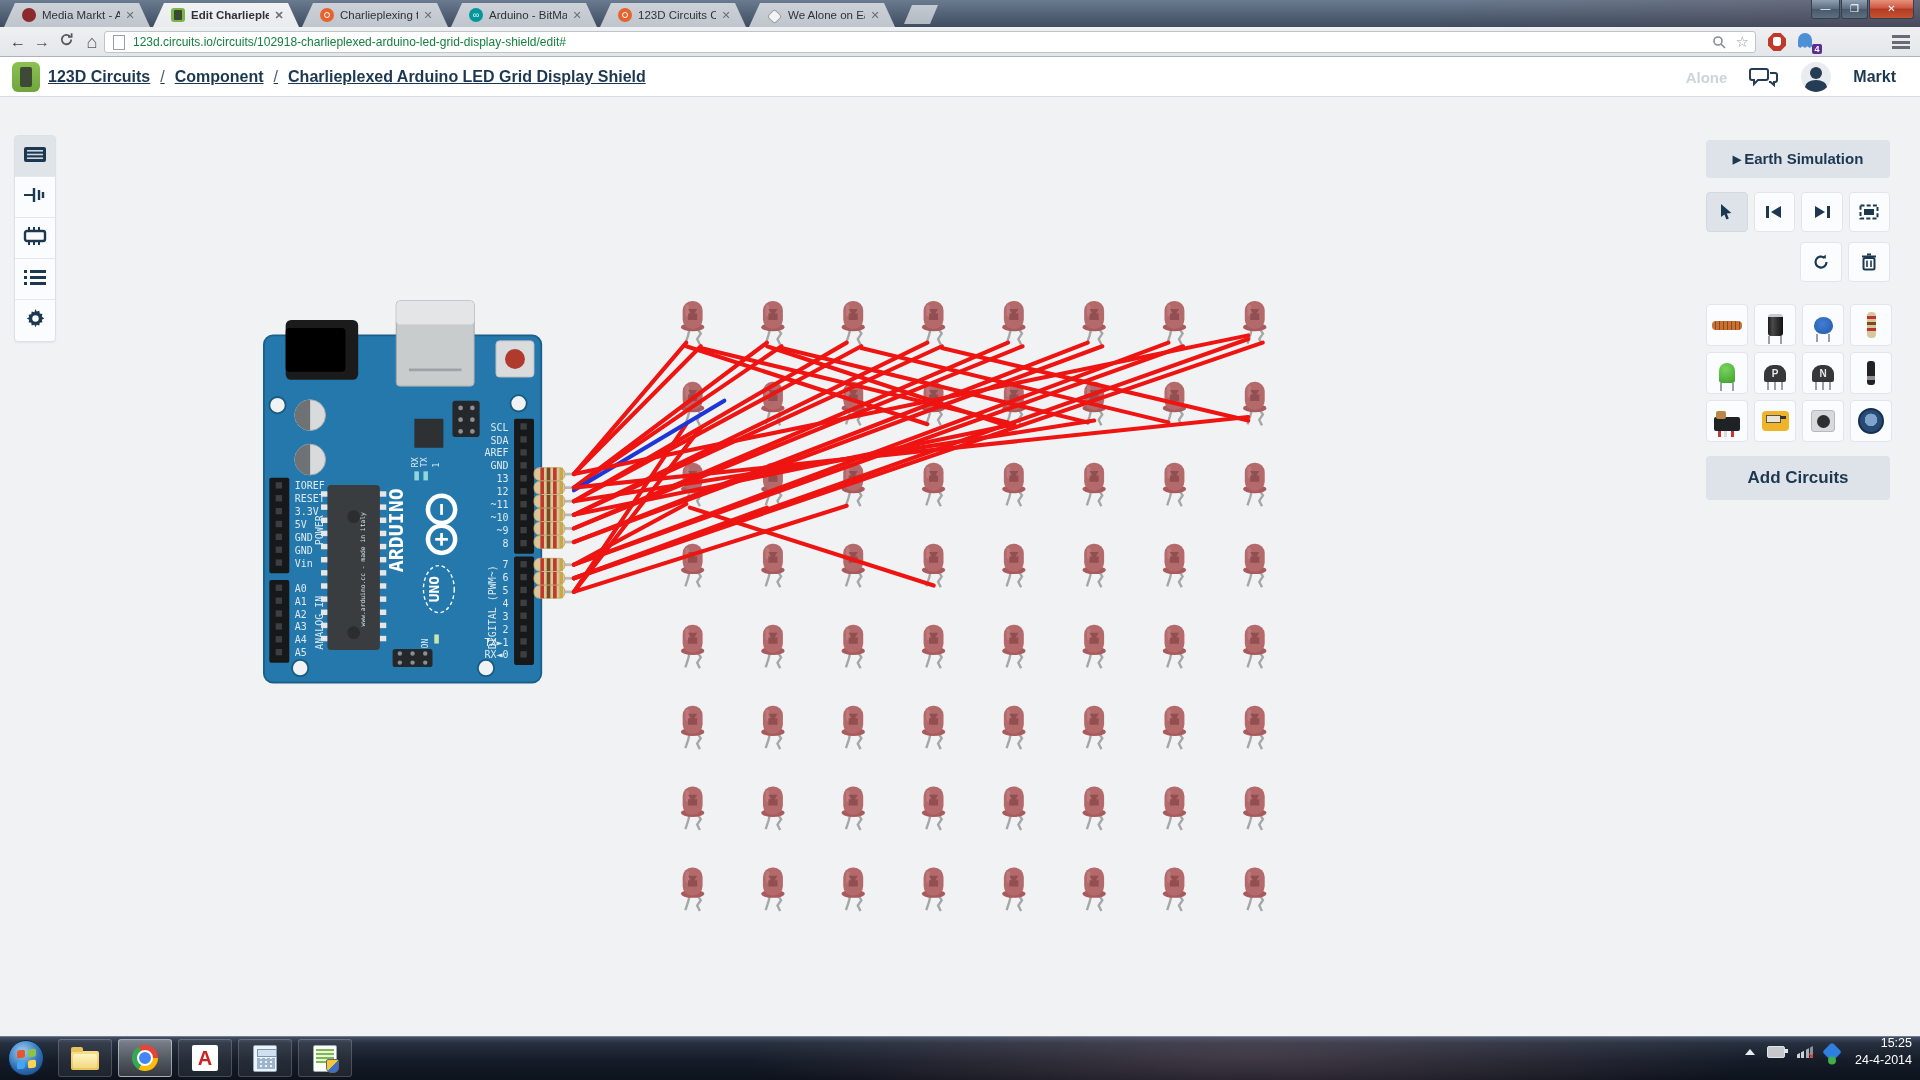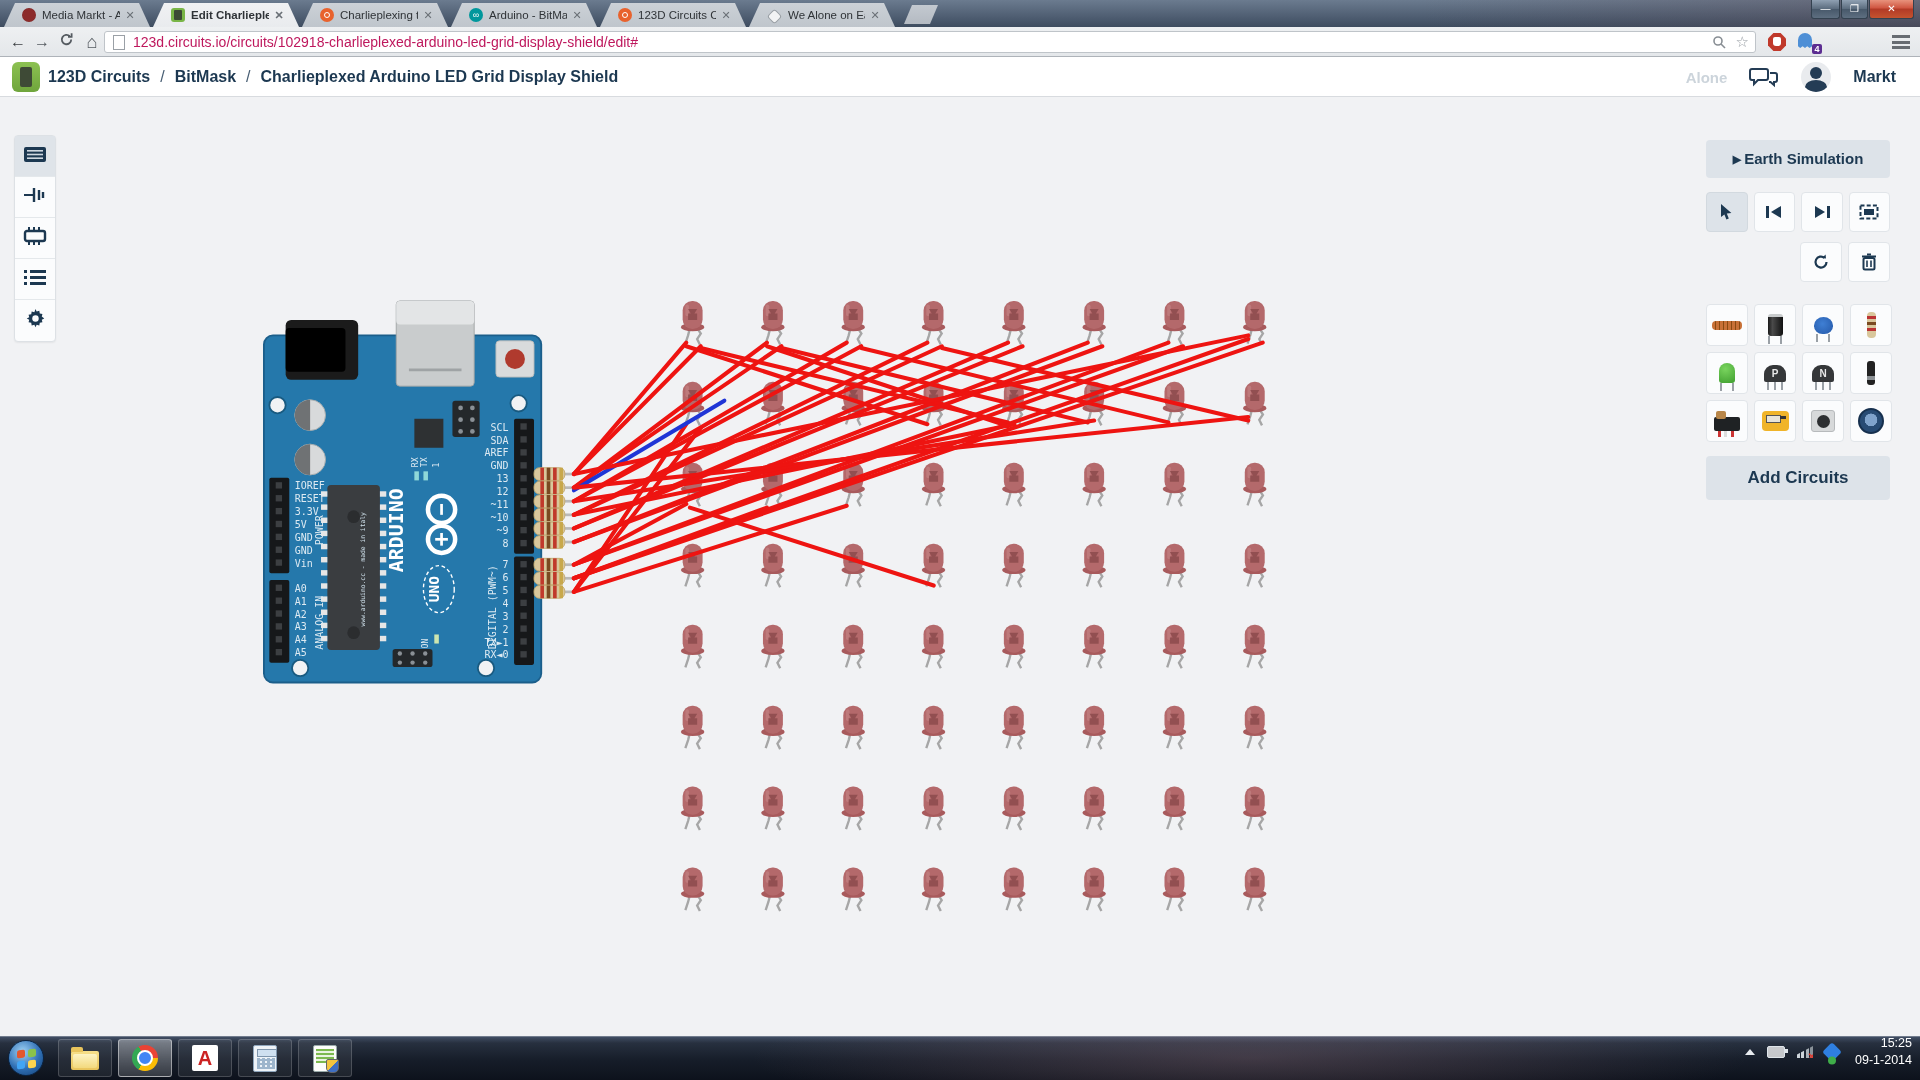--- a/index.html
+++ b/index.html
@@ -34,41 +34,41 @@
     background:linear-gradient(#8fa0b2,#5a6b7d 50%,#47586a 50%,#5d6e80);border-radius:0 0 3px 3px;margin-left:1px;}
   .winbtn.close{background:linear-gradient(#e8927c,#cf5540 45%,#b23a26 50%,#c4532f);width:45px;}
   
   #navbar{position:absolute;left:0;top:27px;width:1920px;height:30px;
     background:linear-gradient(#eef0f2,#e4e7ea);border-bottom:1px solid #aeb3b9;box-sizing:border-box;}
   .navico{position:absolute;top:3px;width:24px;height:24px;text-align:center;font-size:16px;
     line-height:24px;color:#555b61;}
   #addrbar{position:absolute;left:104px;top:4px;width:1652px;height:22px;background:#fff;
     border:1px solid #bfc4c9;border-radius:3px;box-sizing:border-box;display:flex;align-items:center;padding:0 6px;}
   #docicon{width:10px;height:13px;background:#fff;border:1px solid #9aa0a6;margin:0 8px 0 2px;flex:none;}
-  #urltext{font-size:14px;color:#be185d;flex:1;white-space:nowrap;overflow:hidden;}
+  #urltext{font-size:12px;color:#15803d;flex:1;white-space:nowrap;overflow:hidden;}
   .addr-right{display:flex;align-items:center;gap:10px;flex:none;}
   #star{color:#9aa0a6;font-size:15px;}
   .ext{width:18px;height:18px;position:relative;}
   #ext-hand{clip-path:polygon(30% 0,70% 0,100% 30%,100% 70%,70% 100%,30% 100%,0 70%,0 30%);
     background:#c0392b;}
   #ext-hand:after{content:"";position:absolute;left:5px;top:4px;width:8px;height:9px;background:#fff;border-radius:2px 2px 3px 3px;}
   #ext-ghost{background:#4e8fd6;border-radius:8px 8px 0 0;width:14px;height:15px;margin-top:1px;
     clip-path:polygon(0 0,100% 0,100% 88%,83% 100%,66% 88%,50% 100%,33% 88%,16% 100%,0 88%);}
   #ext-badge{position:absolute;right:-4px;bottom:-2px;background:#5c2d91;color:#fff;font-size:9px;
     width:10px;height:10px;line-height:10px;text-align:center;border-radius:2px;font-weight:bold;}
   #menuicon{width:18px;height:14px;border-top:3px solid #676c72;border-bottom:3px solid #676c72;box-sizing:border-box;margin-left:4px;}
   #menuicon:after{content:"";display:block;height:3px;background:#676c72;margin-top:2.5px;}
   
   #siteheader{position:absolute;left:0;top:57px;width:1920px;height:40px;background:#fff;
     border-bottom:1px solid #d8dbdf;box-sizing:border-box;}
   #sitelogo{position:absolute;left:12px;top:5px;width:28px;height:30px;border-radius:6px;
     background:linear-gradient(#8cc152,#6fa53c);}
   #sitelogo:after{content:"";position:absolute;left:8px;top:5px;width:12px;height:20px;background:#3e4a36;border-radius:2px;}
   #breadcrumb{position:absolute;left:48px;top:0;height:40px;display:flex;align-items:center;
-    font-size:16px;font-weight:bold;color:#1c3851;gap:10px;}
+    font-size:16px;font-weight:bold;color:#1c3851;gap:10px;text-decoration:underline;}
   #breadcrumb .sep{color:#4a6075;font-weight:normal;}
   #hdr-right{position:absolute;right:24px;top:0;height:40px;display:flex;align-items:center;gap:22px;}
   #saved{color:#ccd4db;font-weight:bold;font-size:15px;}
   #help{color:#1c3851;font-weight:bold;font-size:16px;}
   #avatar{width:30px;height:30px;border-radius:50%;background:#e9ebee;position:relative;overflow:hidden;}
   #avatar:before{content:"";position:absolute;left:9px;top:5px;width:12px;height:12px;border-radius:50%;background:#243c55;}
   #avatar:after{content:"";position:absolute;left:4px;top:18px;width:22px;height:14px;border-radius:50% 50% 0 0;background:#243c55;}
   
   #canvas{position:absolute;left:0;top:97px;width:1920px;height:939px;background:#f1f2f4;}
   #circuit{position:absolute;left:0;top:0;}
@@ -231,21 +231,21 @@
     <div id="ext-badge">4</div>
   </div>
   <div id="menuicon" style="position:absolute;left:1888px;top:8px"></div>
 </div>
 
 <div id="siteheader">
   <div id="sitelogo"></div>
   <div id="breadcrumb">
     <span>123D Circuits</span>
     <span class="sep">/</span>
-    <span>BitMask</span>
+    <span>Component</span>
     <span class="sep">/</span>
     <span>Charlieplexed Arduino LED Grid Display Shield</span>
   </div>
   <div id="hdr-right">
     <span id="saved">Alone</span>
     <svg width="30" height="24" viewBox="0 0 30 24">
       <path d="M3 4h14a2 2 0 0 1 2 2v7a2 2 0 0 1-2 2H9l-4 4v-4H3a2 2 0 0 1-2-2V6a2 2 0 0 1 2-2z" fill="none" stroke="#243c55" stroke-width="2"></path>
       <path d="M21 8h5a2 2 0 0 1 2 2v5a2 2 0 0 1-2 2h-1v3l-3.5-3H20" fill="none" stroke="#243c55" stroke-width="2"></path>
     </svg>
     <div id="avatar"></div>
@@ -1186,16 +1186,16 @@
   <div class="taskbtn" style="left:298px">
       <div class="ticon t-editor"></div>
     </div>
   <div id="tray">
     <div id="trayarrow"></div>
     <div class="tray-bat"></div>
     <div class="tray-net"></div>
     <div class="tray-db"></div>
     <div id="clock">
       <div>15:25</div>
-      <div>09-1-2014</div>
+      <div>24-4-2014</div>
     </div>
   </div>
 </div>
 
 </body></html>

